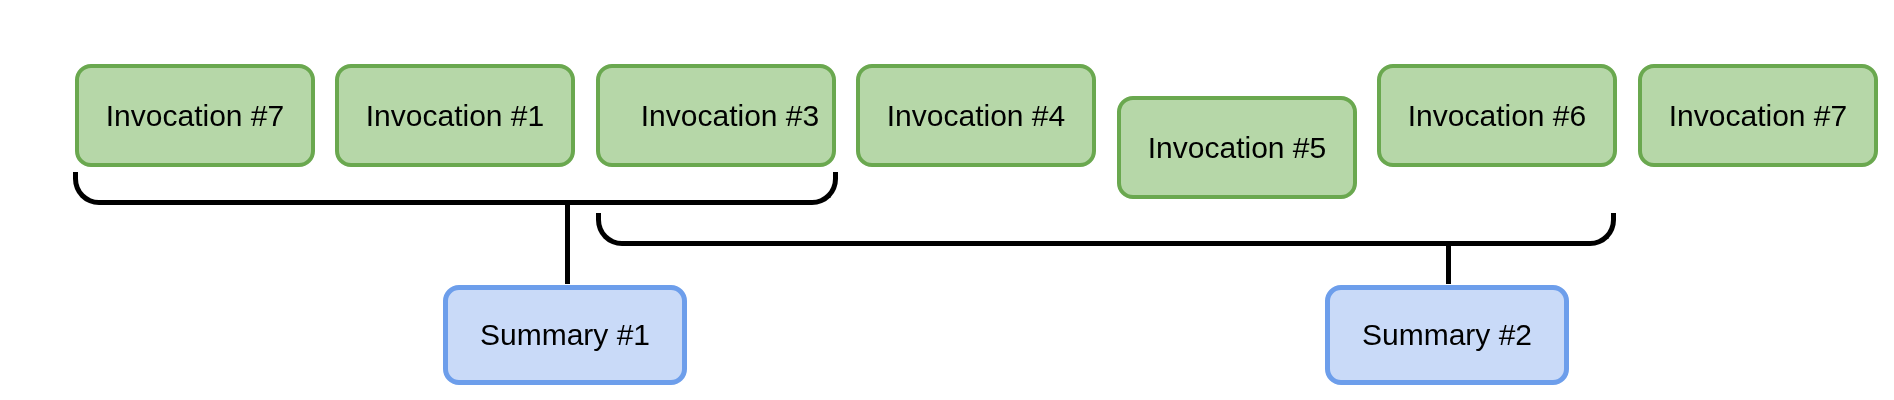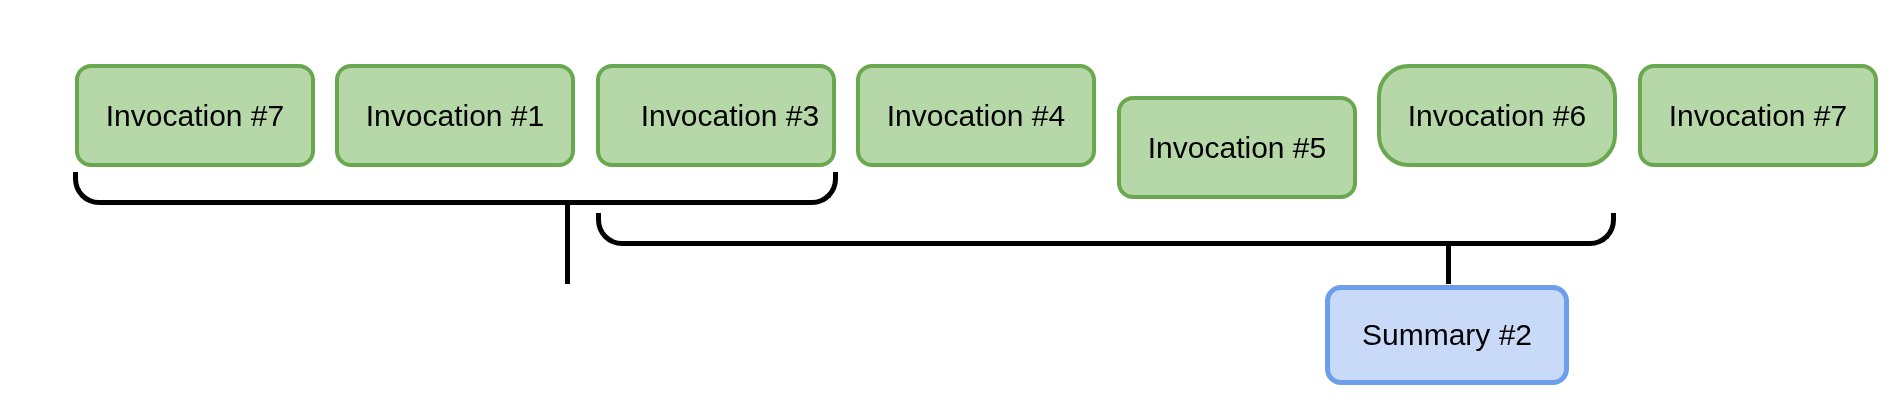--- a/index.html
+++ b/index.html
@@ -39,21 +39,21 @@
     height: 100px;
     background: #c9daf8;
     border: 5px solid #6d9eeb;
     border-radius: 16px;
   }
   .inv-1 { left: 75px; }
   .inv-2 { left: 335px; }
   .inv-3 { left: 596px; padding-left: 28px; }
   .inv-4 { left: 856px; }
   .inv-5 { left: 1117px; margin-top: 32px; }
-  .inv-6 { left: 1377px; border-radius: 32px; }
+  .inv-6 { left: 1377px; }
   .inv-7 { left: 1638px; }
   .sum-1 { left: 443px; }
   .sum-2 { left: 1325px; }
   .bracket {
     position: absolute;
     box-sizing: border-box;
     border-left: 5px solid #000000;
     border-right: 5px solid #000000;
     border-bottom: 5px solid #000000;
     border-bottom-left-radius: 26px;
@@ -98,15 +98,16 @@
   <div class="node invocation inv-5">Invocation #5</div>
   <div class="node invocation inv-6">Invocation #6</div>
   <div class="node invocation inv-7">Invocation #7</div>
 
   <div class="bracket bracket-1"></div>
   <div class="bracket bracket-2"></div>
 
   <div class="stem stem-1"></div>
   <div class="stem stem-2"></div>
 
+  <div class="node summary sum-1">Summary #1</div>
   <div class="node summary sum-2">Summary #2</div>
 
 </div>
 
 </body></html>

